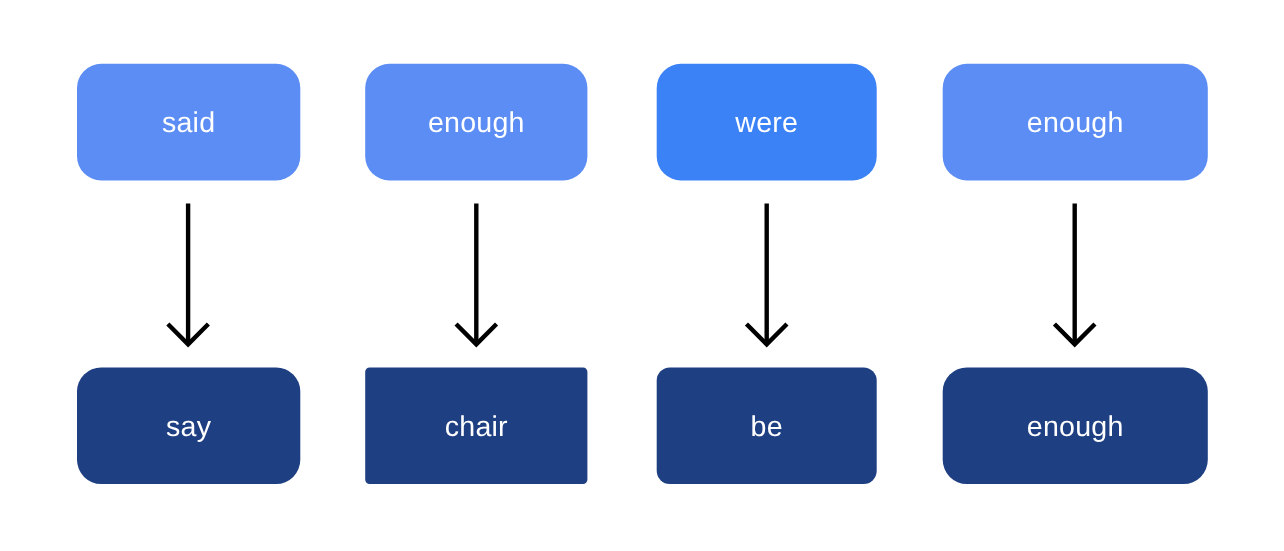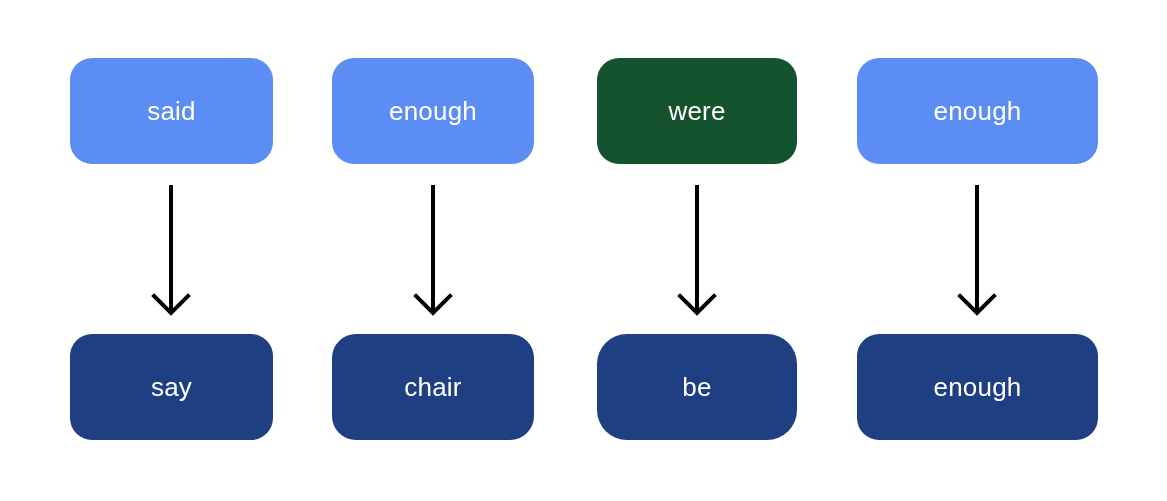--- a/index.html
+++ b/index.html
@@ -74,27 +74,27 @@
   <div id="nodes">
       <div class="node node-source" style="left: 70px; top: 58px; width: 203px; height: 106px; background: rgb(91, 141, 245); color: rgb(255, 255, 255); border-radius: 22px;">
         <span class="node-label">said</span>
       </div>
       <div class="node node-target" style="left: 70px; top: 334px; width: 203px; height: 106px; background: rgb(30, 63, 130); color: rgb(255, 255, 255); border-radius: 22px;">
         <span class="node-label">say</span>
       </div>
       <div class="node node-source" style="left: 332px; top: 58px; width: 202px; height: 106px; background: rgb(91, 141, 245); color: rgb(255, 255, 255); border-radius: 22px;">
         <span class="node-label">enough</span>
       </div>
-      <div class="node node-target" style="left: 332px; top: 334px; width: 202px; height: 106px; background: rgb(30, 63, 130); color: rgb(255, 255, 255); border-radius: 24px; text-align: center;">
+      <div class="node node-target" style="left: 332px; top: 334px; width: 202px; height: 106px; background: rgb(30, 63, 130); color: rgb(255, 255, 255); border-radius: 4px; text-align: center;">
         <span class="node-label">chair</span>
       </div>
-      <div class="node node-source" style="left: 597px; top: 58px; width: 200px; height: 106px; background: #14532d; color: rgb(255, 255, 255); border-radius: 22px;">
+      <div class="node node-source" style="left: 597px; top: 58px; width: 200px; height: 106px; background: #3b82f6; color: rgb(255, 255, 255); border-radius: 22px;">
         <span class="node-label">were</span>
       </div>
-      <div class="node node-target" style="left: 597px; top: 334px; width: 200px; height: 106px; background: rgb(30, 63, 130); color: rgb(255, 255, 255); border-radius: 30px;">
+      <div class="node node-target" style="left: 597px; top: 334px; width: 200px; height: 106px; background: rgb(30, 63, 130); color: rgb(255, 255, 255); border-radius: 12px;">
         <span class="node-label">be</span>
       </div>
       <div class="node node-source" style="left: 857px; top: 58px; width: 241px; height: 106px; background: rgb(91, 141, 245); color: rgb(255, 255, 255); border-radius: 22px;">
         <span class="node-label">enough</span>
       </div>
       <div class="node node-target" style="left: 857px; top: 334px; width: 241px; height: 106px; background: rgb(30, 63, 130); color: rgb(255, 255, 255); border-radius: 22px;">
         <span class="node-label">enough</span>
       </div>
     </div>
 

